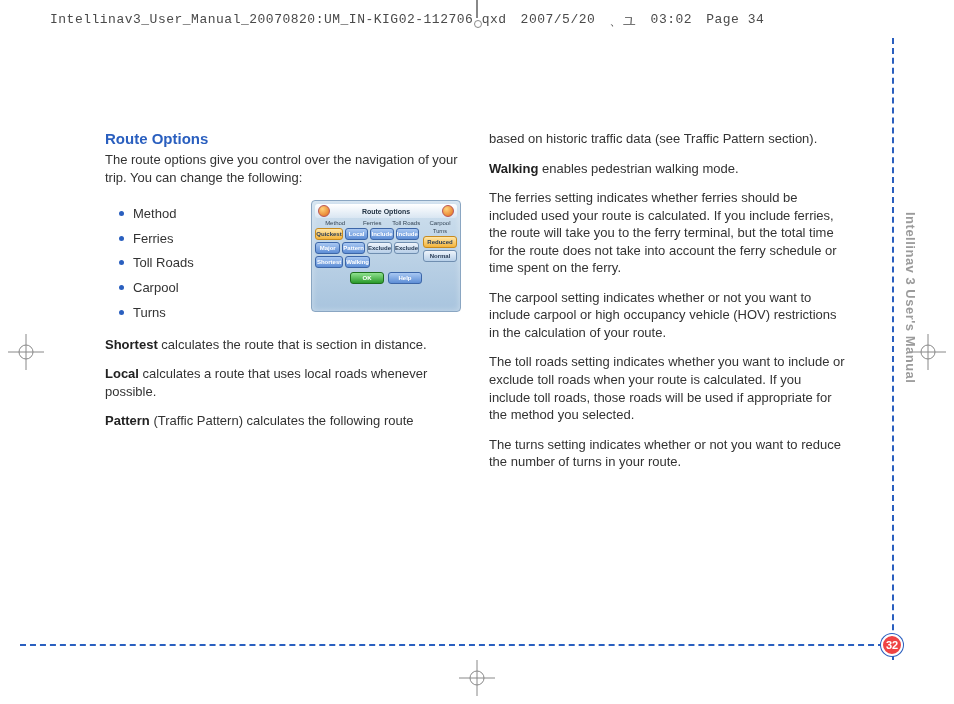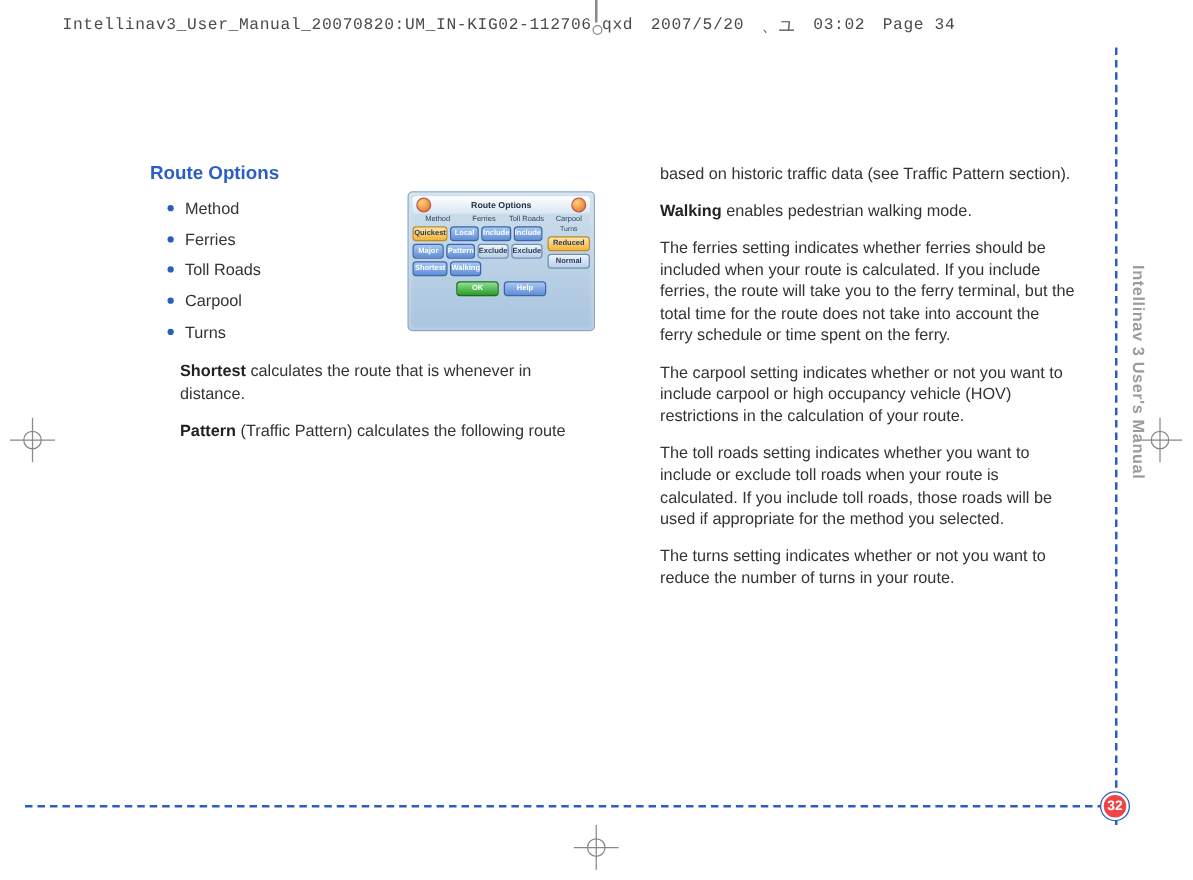--- a/index.html
+++ b/index.html
@@ -87,27 +87,27 @@
     font-weight: 600;
     color: #9b9b9b;
     letter-spacing: 0.5px;
     font-family: "Helvetica Neue", Helvetica, Arial, sans-serif;
   }
 
   
   .content {
     position: absolute;
     top: 130px;
-    left: 120px;
+    left: 105px;
     width: 740px;
     display: flex;
     gap: 28px;
   }
   .col { flex: 1 1 50%; }
-  .col p { line-height: 1.35; margin-bottom: 12px; color:#333; font-weight:300;margin-left:24px;}
+  .col p { line-height: 1.35; margin-bottom: 12px; color:#333; font-weight:300;}
   .col p .bold { font-weight: 600; color:#222; }
 
   h2.section-title {
     font-size: 15px;
     font-weight: 600;
     color: #2a5fbf;
     margin-bottom: 4px;
   }
   .intro { margin-bottom: 8px; line-height:1.35; font-weight:300;}
 
@@ -228,20 +228,21 @@
 
 <div class="right-rule"></div>
 <div class="bottom-rule"></div>
 <div class="page-badge">32</div>
 <div class="side-title">Intellinav 3 User's Manual</div>
 
 <div class="content">
 
   <div class="col">
     <h2 class="section-title">Route Options</h2>
+    <p class="intro">The route options give you control over the navigation of your trip. You can change the following:</p>
 
     <div class="bullet-row">
       <ul class="bullets">
         <li>Method</li>
         <li>Ferries</li>
         <li>Toll Roads</li>
         <li>Carpool</li>
         <li>Turns</li>
       </ul>
 
@@ -285,31 +286,34 @@
         </div>
         <div class="foot">
           <div class="btn blue" style="background:linear-gradient(#8fe28f,#2a9a2a);border-color:#1d6e1d;">OK</div>
           <div class="btn blue">Help</div>
         </div>
       </div>
     </div>
 
 
     <p>
-      <span class="bold">Shortest</span><span> calculates the route that is whenever in distance.</span>
+      <span class="bold">Shortest</span><span> calculates the route that is section in distance.</span>
+    </p>
+    <p>
+      <span class="bold">Local</span><span> calculates a route that uses local roads whenever possible.</span>
     </p>
     <p>
       <span class="bold">Pattern</span><span> (Traffic Pattern) calculates the following route</span>
     </p>
   </div>
 
   <div class="col">
     <p>based on historic traffic data (see Traffic Pattern section).</p>
     <p>
       <span class="bold">Walking</span><span> enables pedestrian walking mode.</span>
     </p>
-    <p>The ferries setting indicates whether ferries should be included when your route is calculated. If you include ferries, the route will take you to the ferry terminal, but the total time for the route does not take into account the ferry schedule or time spent on the ferry.</p>
+    <p>The ferries setting indicates whether ferries should be included used your route is calculated. If you include ferries, the route will take you to the ferry terminal, but the total time for the route does not take into account the ferry schedule or time spent on the ferry.</p>
     <p>The carpool setting indicates whether or not you want to include carpool or high occupancy vehicle (HOV) restrictions in the calculation of your route.</p>
     <p>The toll roads setting indicates whether you want to include or exclude toll roads when your route is calculated. If you include toll roads, those roads will be used if appropriate for the method you selected.</p>
     <p>The turns setting indicates whether or not you want to reduce the number of turns in your route.</p>
   </div>
 
 </div>
 
 </body></html>

